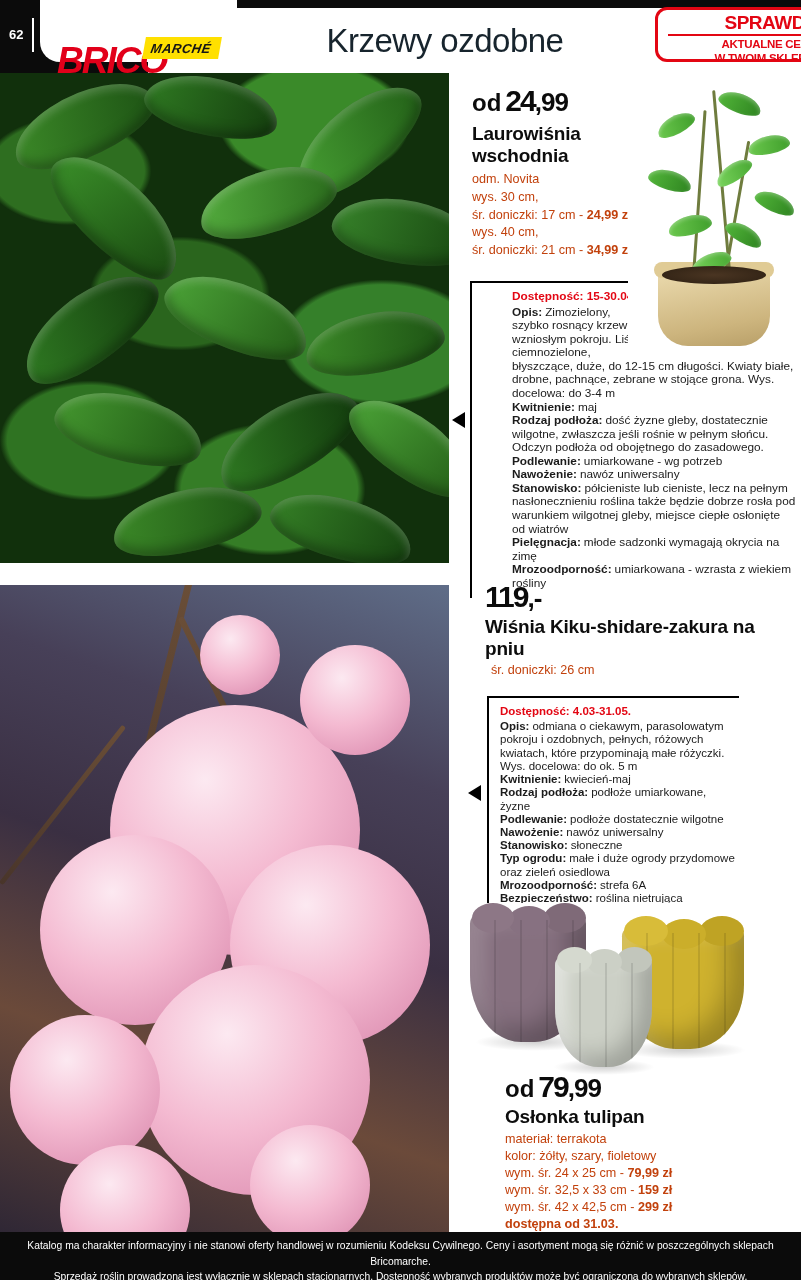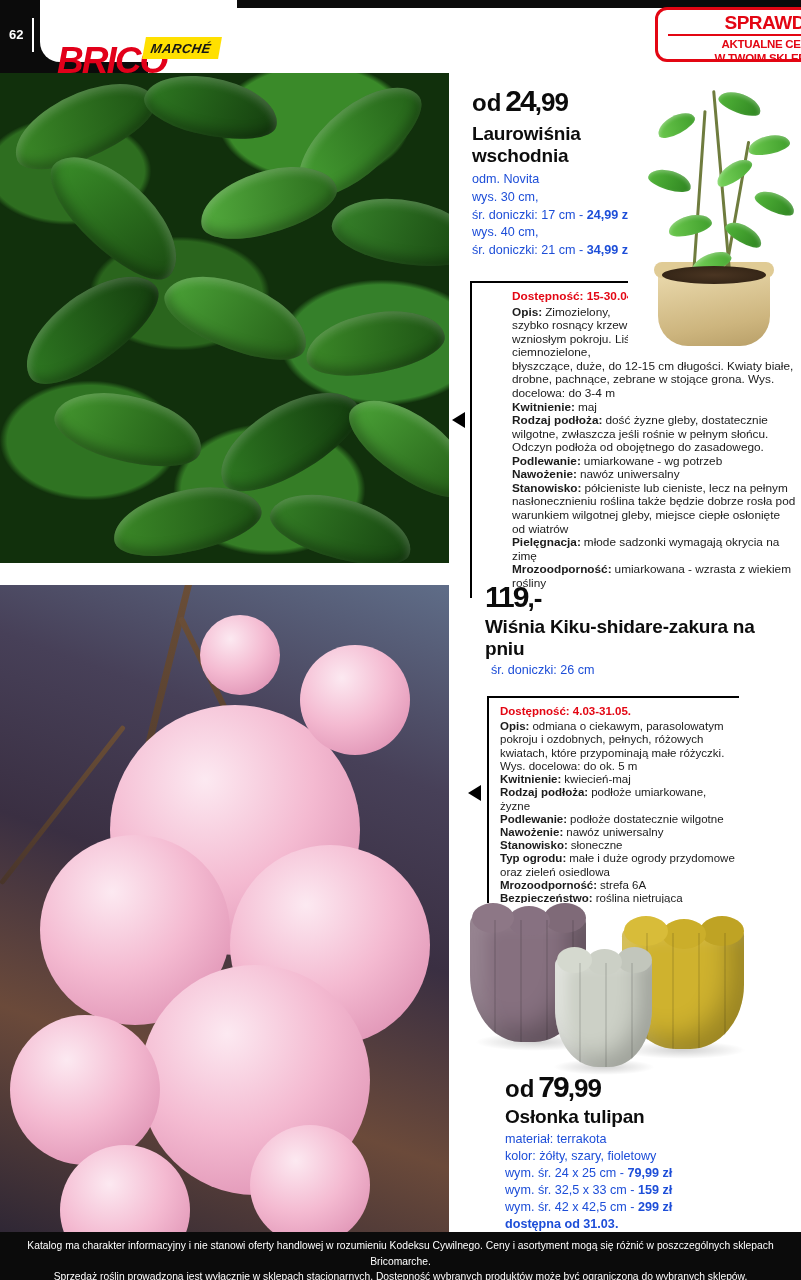--- a/index.html
+++ b/index.html
@@ -62,21 +62,21 @@
       box-shadow:30px 2px 0 0 #ccd0c6,60px 0 0 0 #c2c6bc;}
   .pot-shadow{position:absolute;background:radial-gradient(rgba(0,0,0,.18),transparent 70%);border-radius:50%;}
 
   
   .product{position:absolute;z-index:4;}
   .price{white-space:nowrap;color:#0b0b0b;}
   .price .pfx{font-size:24px;font-weight:800;margin-right:4px;}
   .price .pmain{font-size:30px;font-weight:800;letter-spacing:-2px;}
   .price .pdec{font-size:26px;font-weight:800;letter-spacing:-1px;}
   .pname{font-size:19px;font-weight:800;line-height:1.14;color:#0d0d0d;margin-top:5px;letter-spacing:-.2px;}
-  .pdetails{font-size:12.6px;line-height:1.4;color:#1d4ed8;margin-top:5px;}
+  .pdetails{font-size:12.6px;line-height:1.4;color:#c2410c;margin-top:5px;}
   .pdetails b{font-weight:bold;}
 
   
   .avail-box{position:absolute;border-top:2px solid #000;border-left:2px solid #000;background:#fff;z-index:1;
       padding:7px 2px 8px 11px;color:#1b1b1b;}
   .avail-head{color:#e30613;font-weight:bold;margin-bottom:2px;}
   .box-1{left:470px;top:281px;width:328px;font-size:11.8px;line-height:1.15;padding-left:40px;}
   .box-2{left:487px;top:696px;width:252px;font-size:11.5px;line-height:1.15;}
   .photo-spacer{float:right;width:150px;height:66px;}
   .spec-row{margin:0;}
@@ -95,20 +95,21 @@
 <div class="page">
 
   <div class="header-bar"></div>
   <div class="header-panel"></div>
   <div class="page-num">62</div>
   <div class="page-num-divider"></div>
   <div class="logo-card">
     <div class="brico">BRICO</div>
     <div class="marche-tag"><span>MARCHÉ</span></div>
   </div>
+  <div class="page-title">Krzewy ozdobne</div>
   <div class="badge">
     <div class="badge-title">SPRAWDŹ</div>
     <div class="badge-divider"></div>
     <div class="badge-sub">AKTUALNE CENY</div>
     <div class="badge-sub">W TWOIM SKLEPIE</div>
   </div>
 
   <div class="photo img-laurel">
     <i class="lf" style="left:2%;top:4%;width:150px;height:64px;transform:rotate(-22deg);background:linear-gradient(100deg,#3c8a28,#1d5214);"></i>
     <i class="lf" style="left:32%;top:1%;width:135px;height:58px;transform:rotate(14deg);background:linear-gradient(100deg,#2f7a22,#143d0e);"></i>

